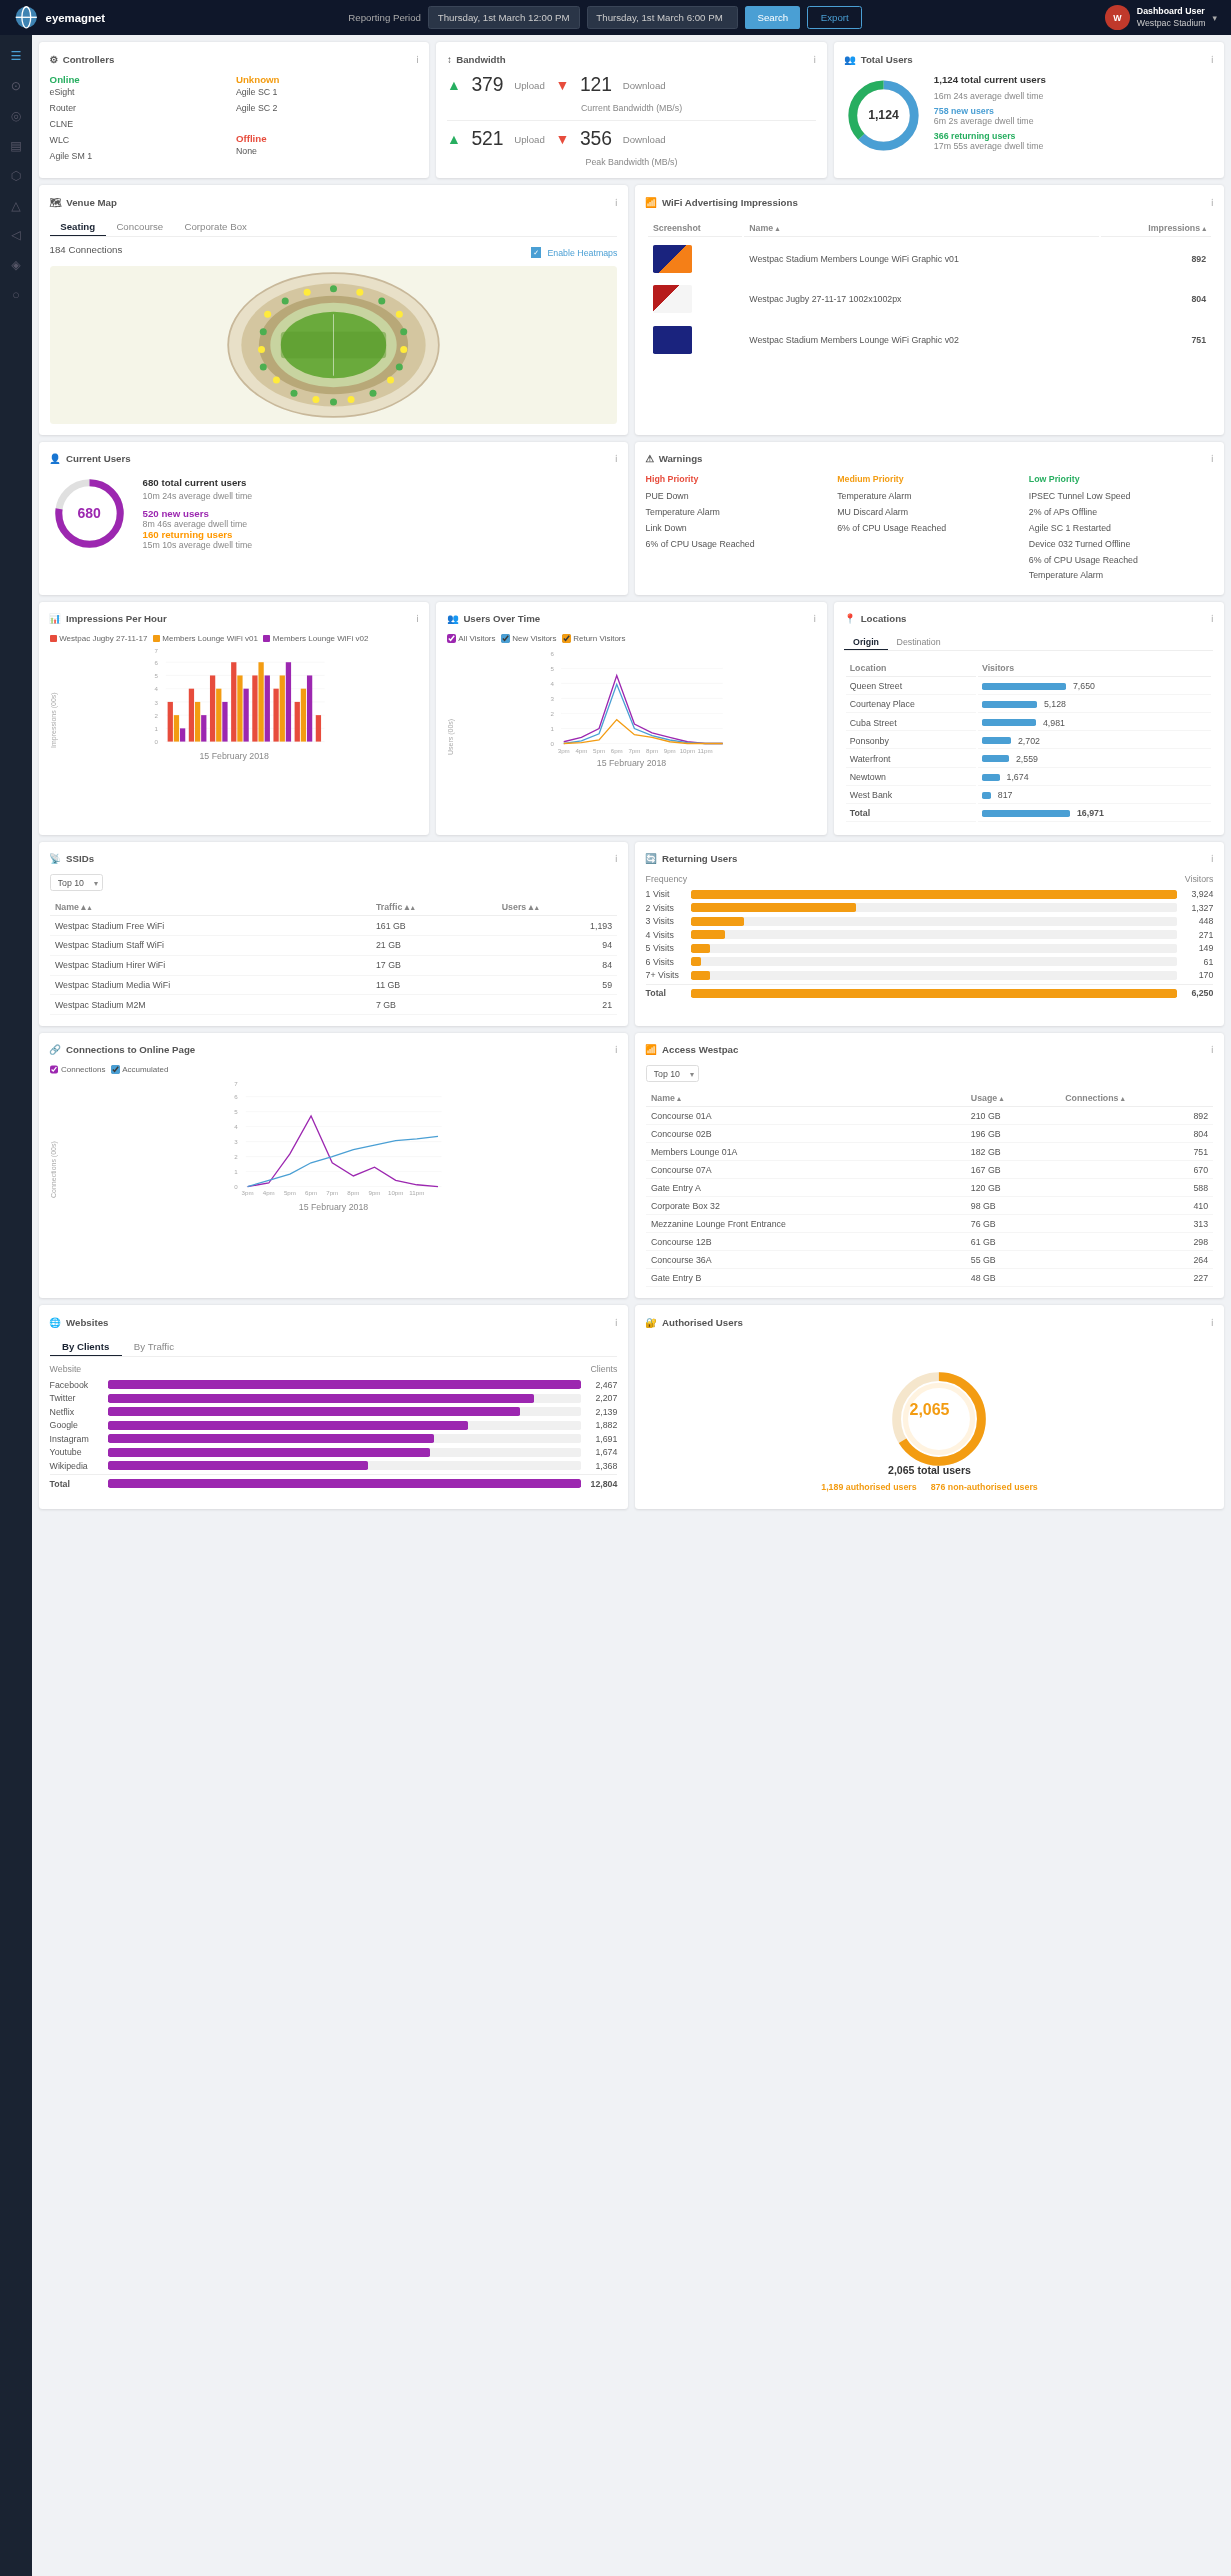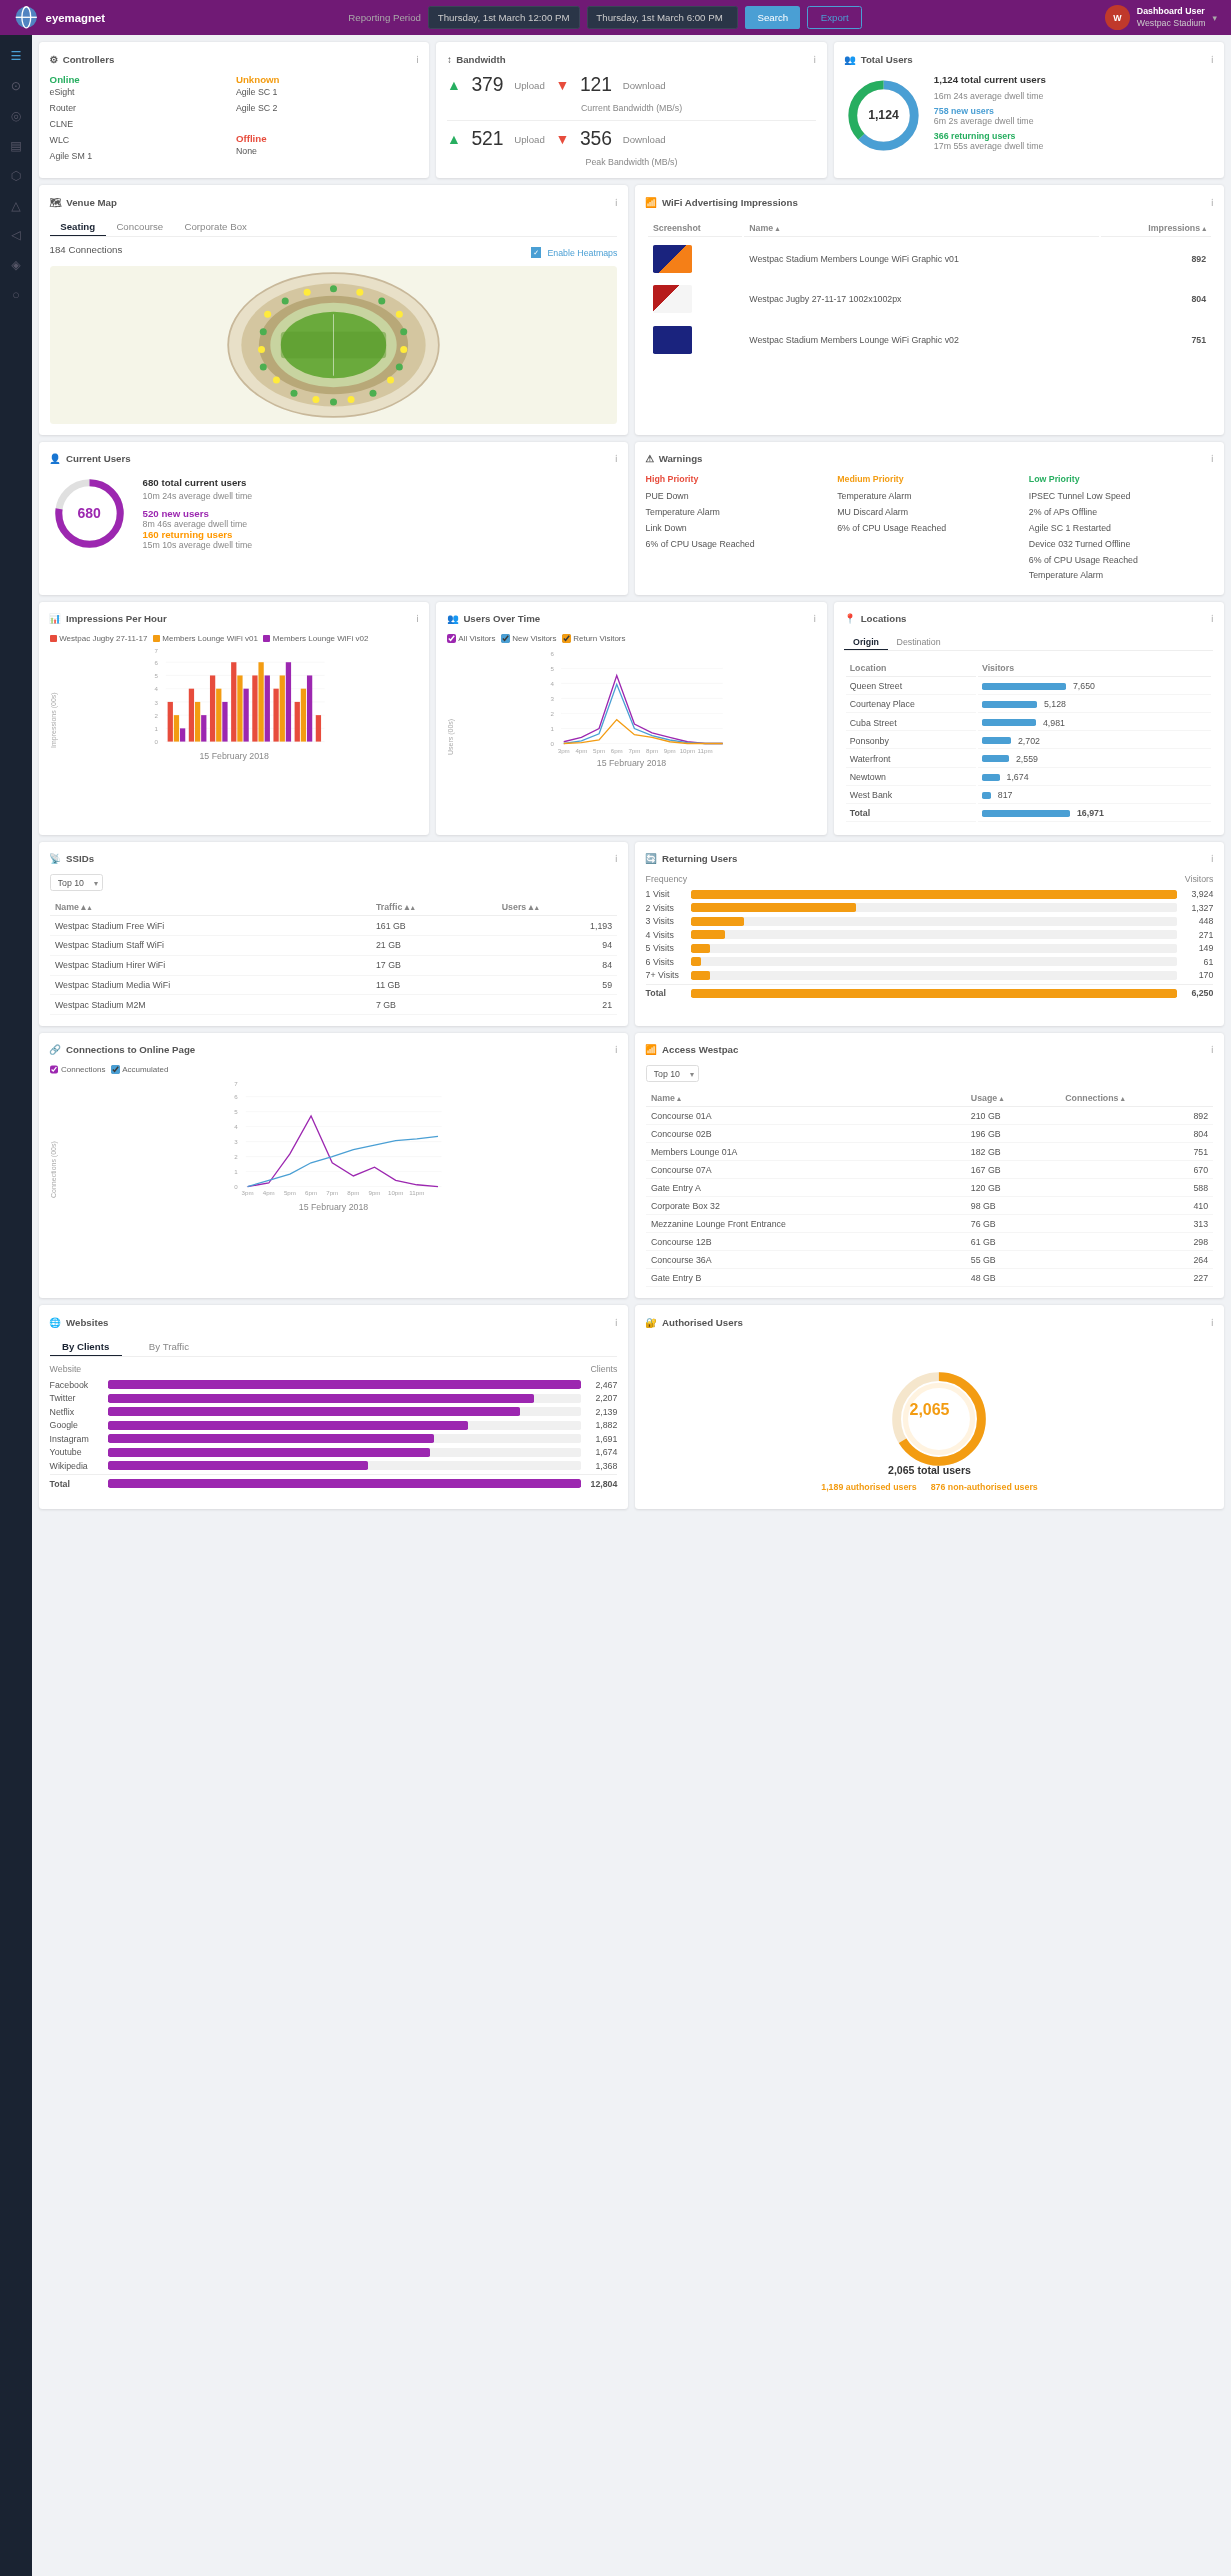--- a/index.html
+++ b/index.html
@@ -1,19 +1,19 @@
 <!DOCTYPE html>
 <html style="font-size:14px"><head>
   <meta charset="utf-8">
   <style>
     * { box-sizing: border-box; margin: 0; padding: 0; }
     body { font-family: -apple-system, BlinkMacSystemFont, 'Segoe UI', Arial, sans-serif; background: #f0f2f5; font-size: 9.7px; color: #333; }
     
     
-    .header { background: #701a75; display: flex; align-items: center; justify-content: space-between; padding: 0 14px; height: 35px; }
+    .header { background: #0f172a; display: flex; align-items: center; justify-content: space-between; padding: 0 14px; height: 35px; }
     .header-logo { display: flex; align-items: center; gap: 7px; }
     .logo-icon { width: 24.6px; height: 24.6px; }
     .logo-text { color: white; font-size: 11.4px; font-weight: 600; }
     .header-center { display: flex; align-items: center; gap: 7px; }
     .reporting-label { color: #aaa; font-size: 9.7px; }
     .date-input { background: #2a3547; border: 0.9px solid #3a4557; color: #ccc; padding: 3.5px 8.8px; border-radius: 2.6px; font-size: 9.7px; height: 23px; }
     .header-btn { padding: 3.5px 12.3px; border-radius: 2.6px; border: none; font-size: 9.7px; cursor: pointer; height: 23px; }
     .btn-search { background: #4a9fd4; color: white; }
     .btn-export { background: transparent; border: 0.9px solid #4a9fd4; color: #4a9fd4; }
     .header-right { display: flex; align-items: center; gap: 7px; }
@@ -125,21 +125,21 @@
     .freq-bar-fill { height: 100%; border-radius: 1.8px; background: #f39c12; }
     .freq-val { width: 31px; text-align: right; font-size: 8.8px; color: #555; flex-shrink: 0; }
     
     
     .ap-table { width: 100%; border-collapse: collapse; }
     .ap-table th { font-size: 8.8px; color: #888; padding: 3.5px 5.3px; text-align: left; border-bottom: 0.9px solid #eee; }
     .ap-table td { padding: 3.5px 5.3px; font-size: 8.8px; color: #555; border-bottom: 0.9px solid #f5f5f5; }
     .ap-table td:last-child { text-align: right; }
     
     
-    .website-tabs { display: flex; gap: 15px; border-bottom: 0.9px solid #eee; margin-bottom: 7px; text-align: center; }
+    .website-tabs { display: flex; gap: 0; border-bottom: 0.9px solid #eee; margin-bottom: 7px; text-align: center; }
     .website-tab { padding: 3.5px 12.3px; font-size: 9.7px; color: #888; cursor: pointer; border-bottom: 1.8px solid transparent; }
     .website-tab.active { color: #1a2332; border-bottom: 1.8px solid #1a2332; font-weight: 600; }
     .website-row { display: flex; align-items: center; margin-bottom: 3.5px; gap: 5.3px; }
     .website-name { width: 53px; font-size: 8.8px; color: #555; flex-shrink: 0; }
     .website-bar-bg { flex: 1; height: 8.8px; background: #f0f0f0; border-radius: 1.8px; overflow: hidden; }
     .website-bar-fill { height: 100%; border-radius: 1.8px; background: #9c27b0; }
     .website-val { width: 31px; text-align: right; font-size: 8.8px; color: #555; flex-shrink: 0; }
     
     
     .auth-users-inner { display: flex; flex-direction: column; align-items: center; justify-content: center; height: 100%; padding: 17.6px; }

